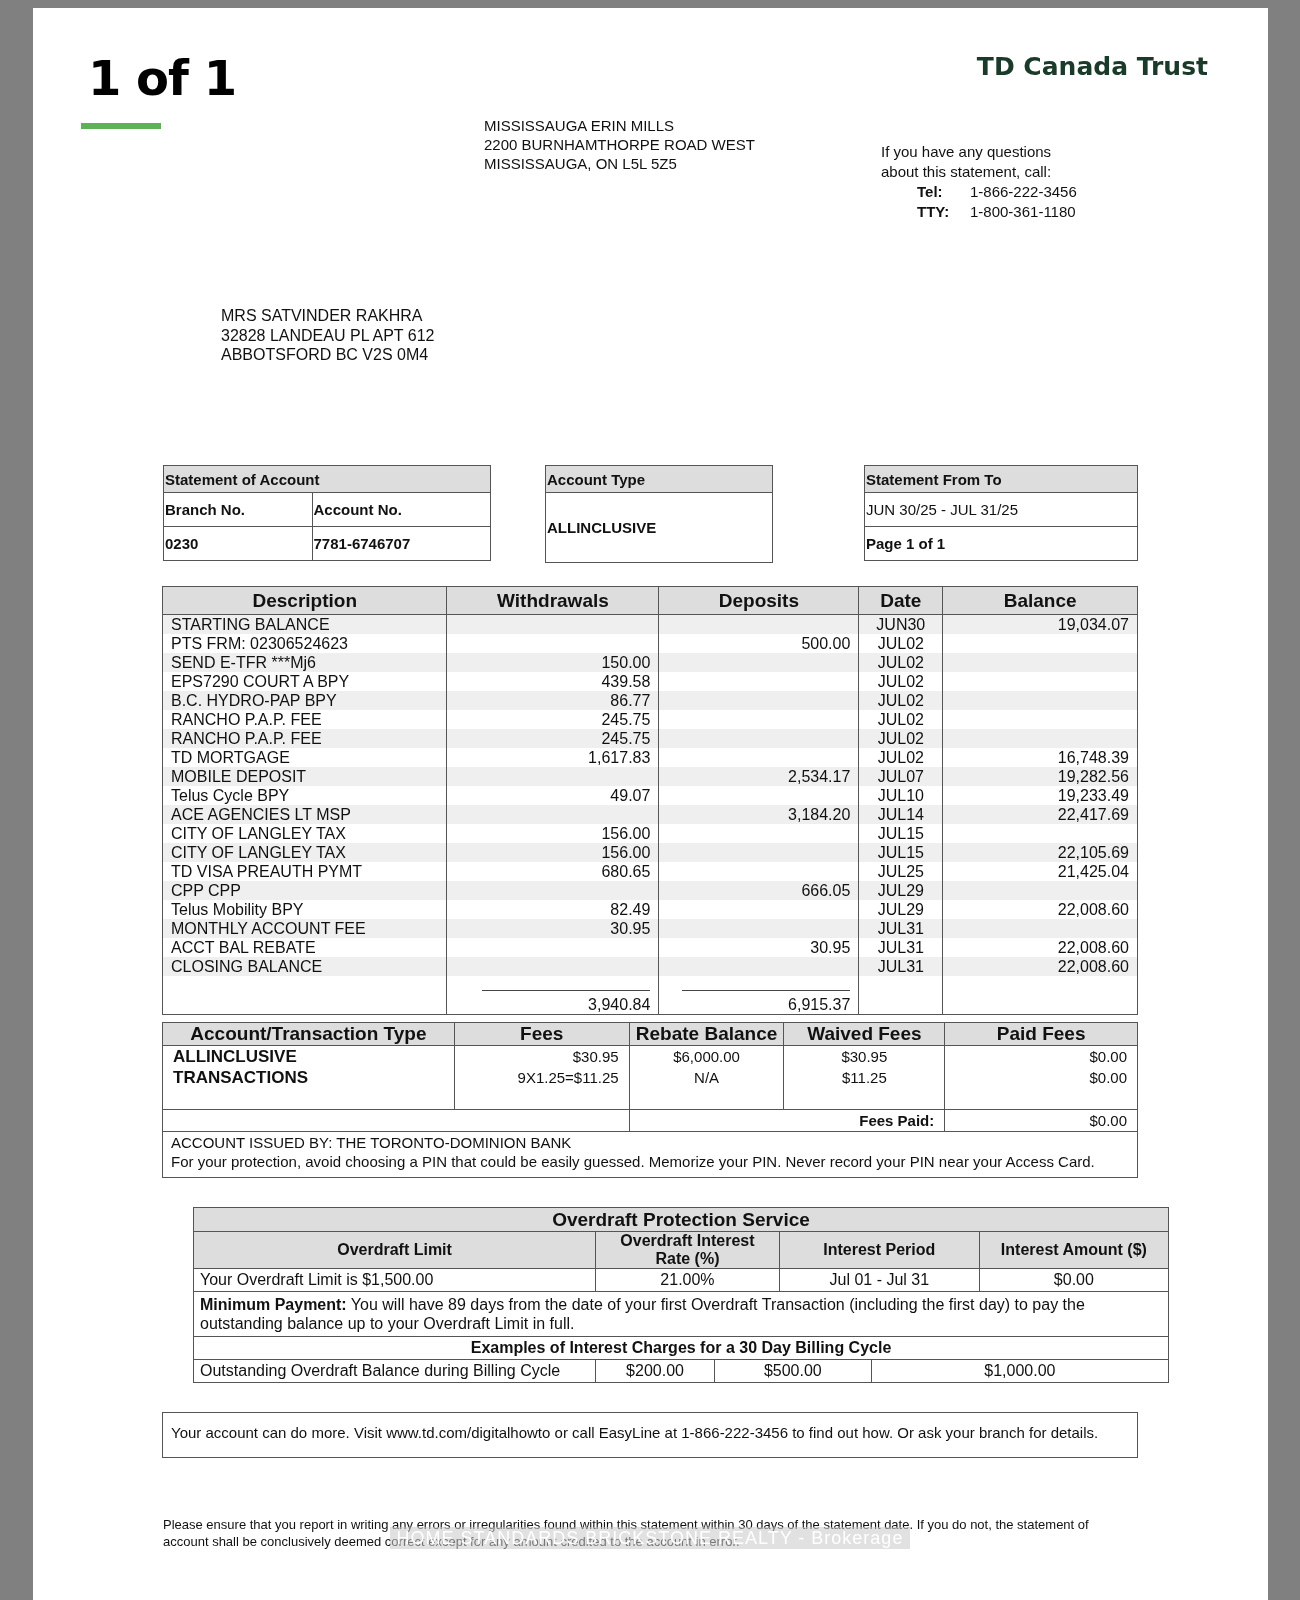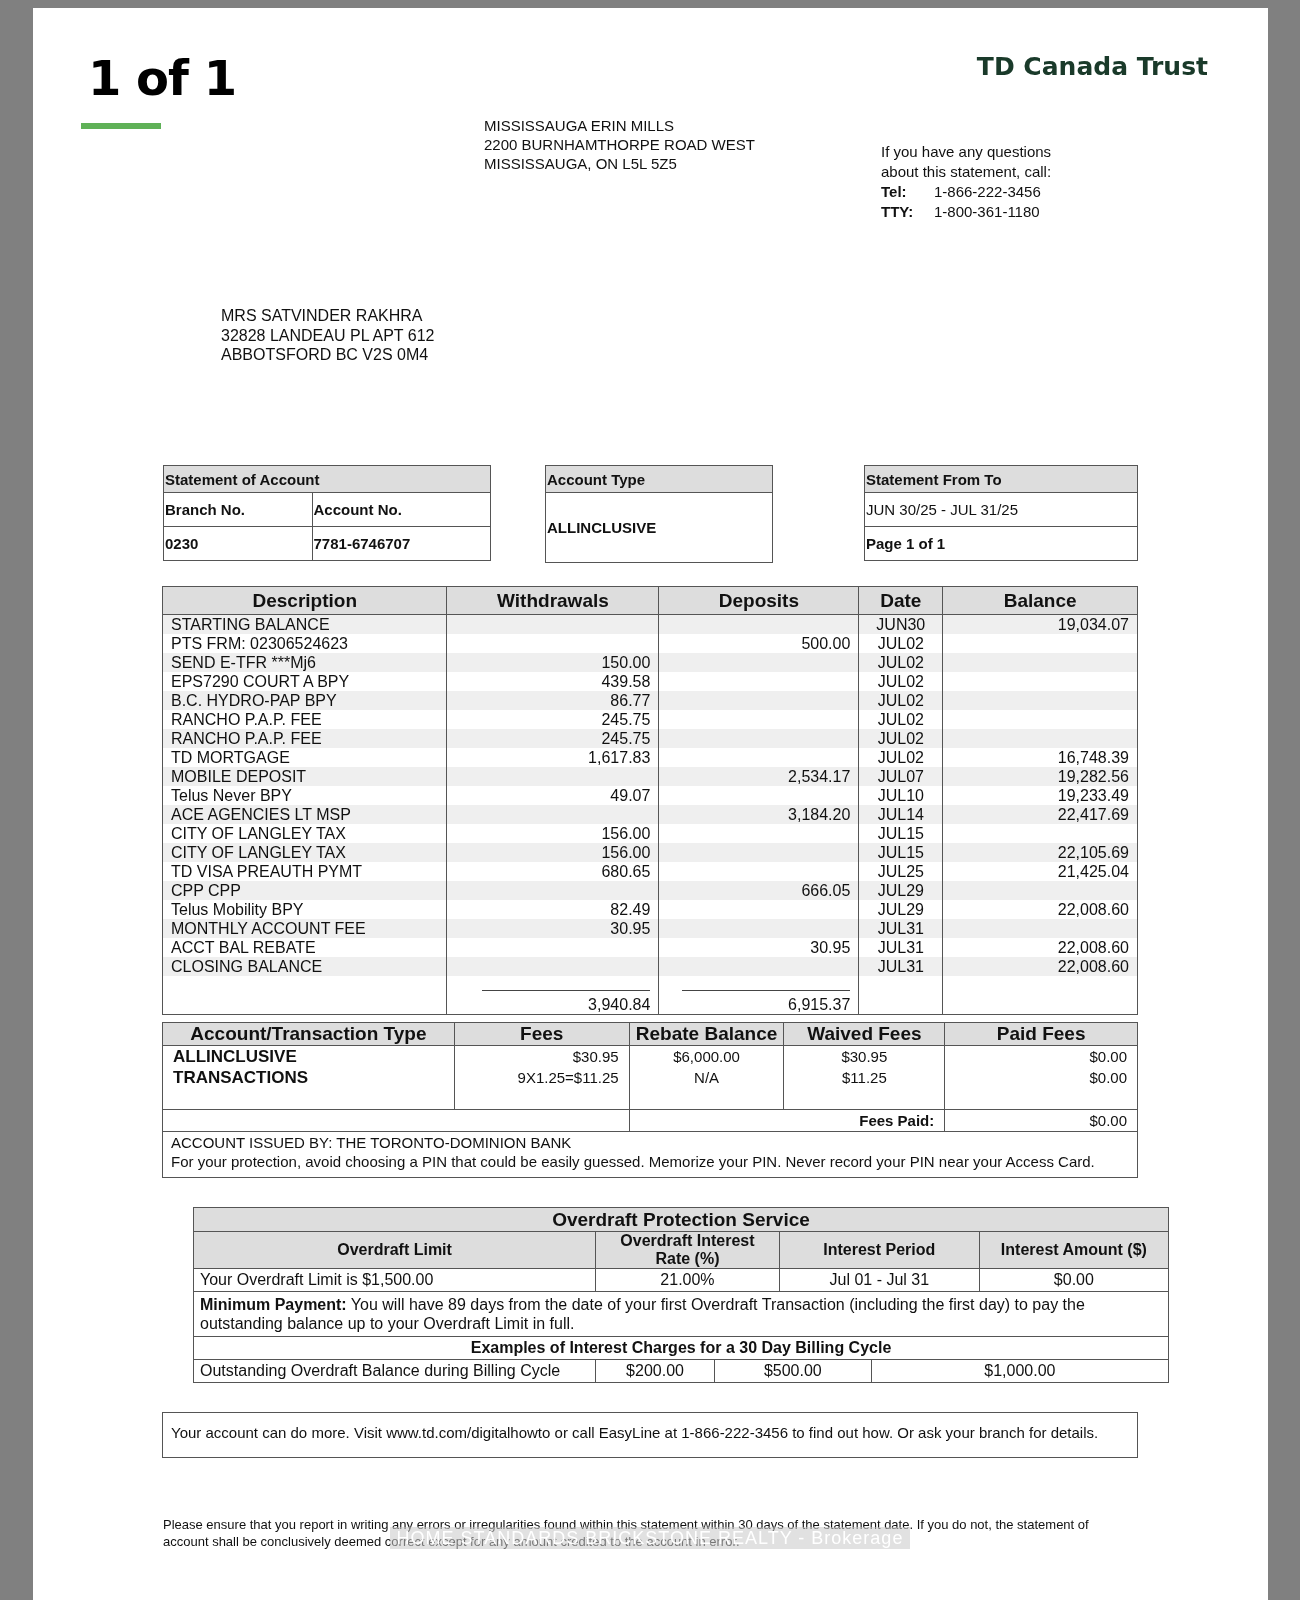--- a/index.html
+++ b/index.html
@@ -6,21 +6,21 @@
   body { width:1300px; height:1600px; background:#808080; position:relative; overflow:hidden;
          font-family:"Liberation Sans", sans-serif; color:#111; }
   .page { position:absolute; left:33px; top:8px; width:1235px; height:1600px; background:#fff; }
   .abs { position:absolute; }
   .page-count { left:55px; top:42px; font-family:"DejaVu Sans", sans-serif; font-weight:bold; font-size:48px; letter-spacing:-1px; color:#000; }
   .green-bar { left:48px; top:115px; width:80px; height:6px; background:#5fb157; }
   .brand { right:60px; top:44px; font-family:"DejaVu Sans", sans-serif; font-weight:bold; font-size:25px; color:#1a3a2a; }
   .branch-addr { left:451px; top:108px; font-size:15px; line-height:19px; }
   .contact { left:848px; top:134px; font-size:15px; line-height:20px; }
   .contact .row { display:flex; }
-  .contact .lbl { width:53px; font-weight:bold; }
+  .contact .lbl { width:53px; font-weight:bold;margin-left:36px; }
   .cust-addr { left:188px; top:298px; font-size:16px; line-height:19.5px; }
 
   table { border-collapse:collapse; }
   .hdr { background:#ddd; font-weight:bold; text-align:center; }
   .sumtbl td { border:1.5px solid #555; text-align:left; font-size:15px; height:31px; }
   .sumtbl td.hdr { height:24px; }
   .sumtbl td.bold { font-weight:bold; }
 
   .txn { position:absolute; left:129px; top:578px; width:976px; border:1.5px solid #555; font-size:16px; }
   .txn th { background:#ddd; font-size:19px; height:27px; border:1.5px solid #555; padding:0; }
@@ -201,21 +201,21 @@
           <td class="num">16,748.39</td>
         </tr>
         <tr class="alt">
           <td>MOBILE DEPOSIT</td>
           <td class="num"></td>
           <td class="num">2,534.17</td>
           <td class="ctr">JUL07</td>
           <td class="num">19,282.56</td>
         </tr>
         <tr>
-          <td>Telus Never       BPY</td>
+          <td>Telus Cycle       BPY</td>
           <td class="num">49.07</td>
           <td class="num"></td>
           <td class="ctr">JUL10</td>
           <td class="num">19,233.49</td>
         </tr>
         <tr class="alt">
           <td>ACE AGENCIES LT  MSP</td>
           <td class="num"></td>
           <td class="num">3,184.20</td>
           <td class="ctr">JUL14</td>

